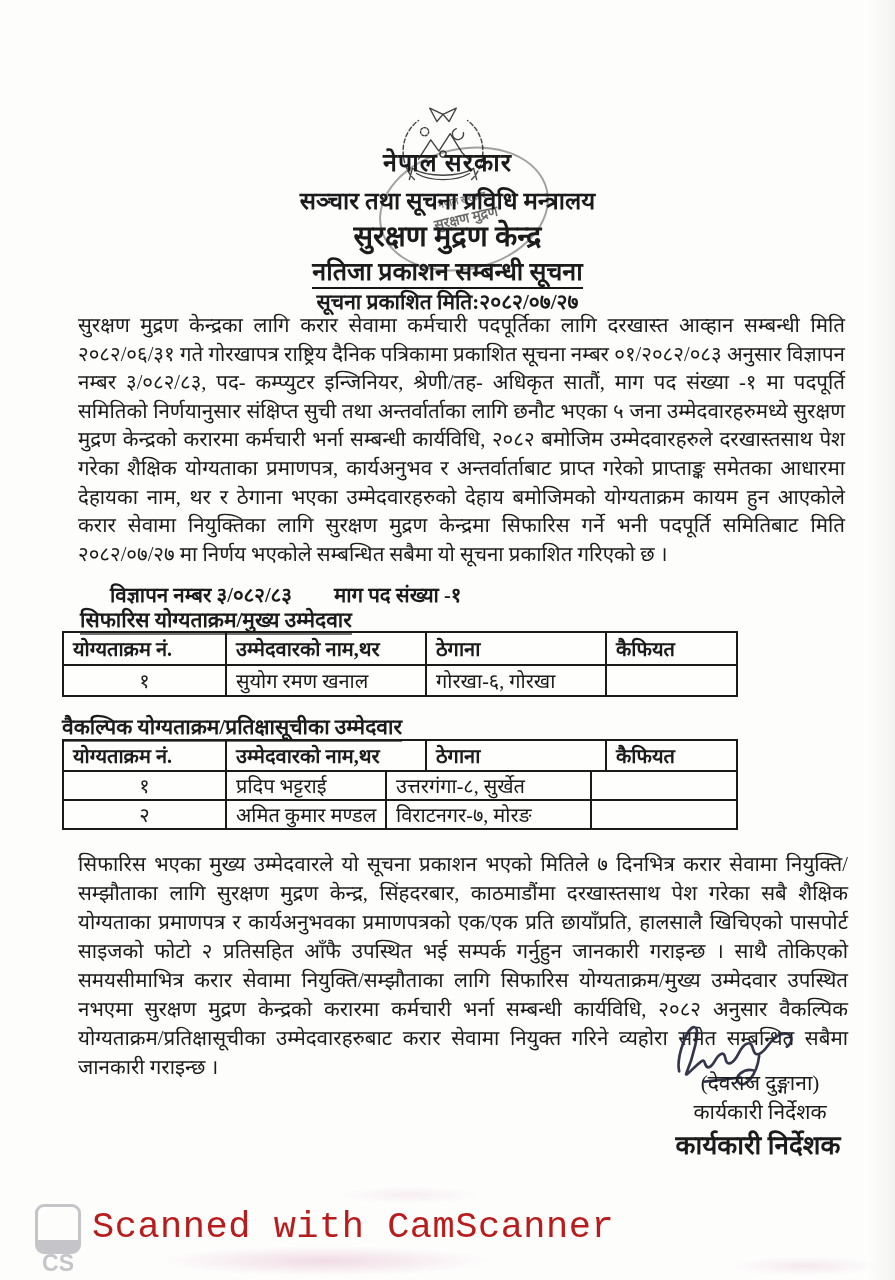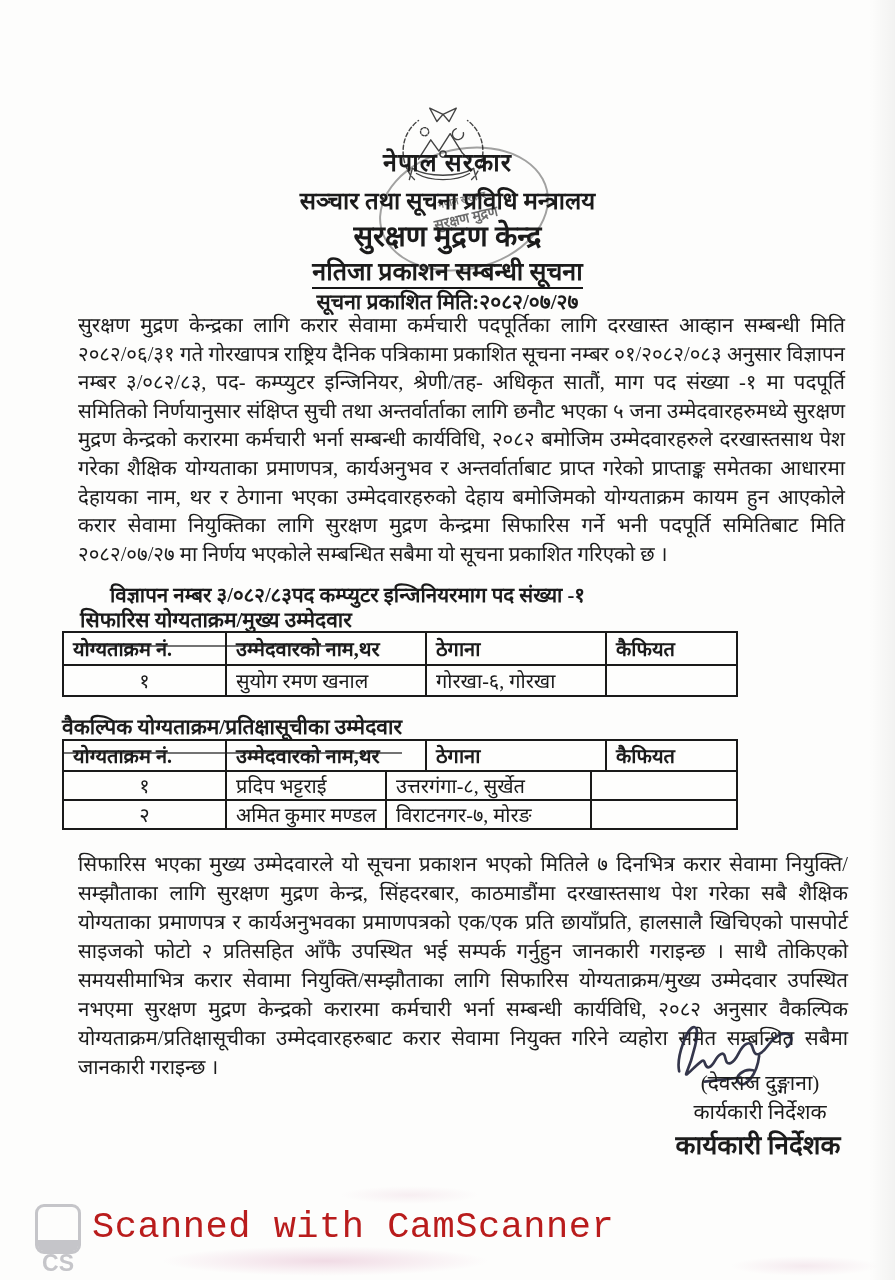--- a/index.html
+++ b/index.html
@@ -24,24 +24,24 @@
     border-radius:50%;transform:rotate(-13deg);opacity:.75;
     display:flex;flex-direction:column;align-items:center;justify-content:center;gap:2px;
   }
   .stamp .s1{font-size:10px;font-weight:bold;color:rgba(25,25,25,.8);}
   .stamp .s2{font-size:14px;font-weight:bold;color:rgba(25,25,25,.85);}
   
   .para{left:78px;font-size:20.5px;line-height:28.6px;text-align:justify;}
   .p1{top:311px;width:767px;}
   .p2{top:850px;width:770px;line-height:29px;}
   
-  .advert{left:110px;top:580px;display:flex;font-size:20.5px;font-weight:600;}
+  .advert{left:110px;top:580px;display:flex;gap:42px;font-size:20.5px;font-weight:600;}
   
   .tbl-label{font-size:21px;font-weight:bold;}
-  .tbl-label span{border-bottom:2px solid #171717;padding-bottom:13px;}
+  .tbl-label span{border-bottom:2px solid #171717;padding-bottom:1px;}
   .l1{left:80px;top:605px;}
   .l2{left:62px;top:712px;}
   
   .tbl{left:62px;width:676px;border:2.5px solid #1a1a1a;box-sizing:border-box;background:rgba(255,255,255,.4);}
   .t1{top:631px;}
   .t2{top:739px;}
   .trow{display:flex;height:31px;box-sizing:border-box;}
   .trow + .trow{border-top:2px solid #1a1a1a;}
   .t2 .trow{height:29px;}
   .tc{box-sizing:border-box;border-right:2px solid #1a1a1a;padding:1px 9px;
@@ -107,21 +107,20 @@
   <div class="abs center-line h-office">सुरक्षण मुद्रण केन्द्र</div>
   <div class="abs center-line h-notice">
     <span>नतिजा प्रकाशन सम्बन्धी सूचना</span>
   </div>
   <div class="abs center-line h-date">सूचना प्रकाशित मिति:२०८२/०७/२७</div>
 
   <div class="abs para p1">सुरक्षण मुद्रण केन्द्रका लागि करार सेवामा कर्मचारी पदपूर्तिका लागि दरखास्त आव्हान सम्बन्धी मिति २०८२/०६/३१ गते गोरखापत्र राष्ट्रिय दैनिक पत्रिकामा प्रकाशित सूचना नम्बर ०१/२०८२/०८३ अनुसार विज्ञापन नम्बर ३/०८२/८३, पद- कम्प्युटर इन्जिनियर, श्रेणी/तह- अधिकृत सातौं, माग पद संख्या -१ मा पदपूर्ति समितिको निर्णयानुसार संक्षिप्त सुची तथा अन्तर्वार्ताका लागि छनौट भएका ५ जना उम्मेदवारहरुमध्ये सुरक्षण मुद्रण केन्द्रको करारमा कर्मचारी भर्ना सम्बन्धी कार्यविधि, २०८२ बमोजिम उम्मेदवारहरुले दरखास्तसाथ पेश गरेका शैक्षिक योग्यताका प्रमाणपत्र, कार्यअनुभव र अन्तर्वार्ताबाट प्राप्त गरेको प्राप्ताङ्क समेतका आधारमा देहायका नाम, थर र ठेगाना भएका उम्मेदवारहरुको देहाय बमोजिमको योग्यताक्रम कायम हुन आएकोले करार सेवामा नियुक्तिका लागि सुरक्षण मुद्रण केन्द्रमा सिफारिस गर्ने भनी पदपूर्ति समितिबाट मिति २०८२/०७/२७ मा निर्णय भएकोले सम्बन्धित सबैमा यो सूचना प्रकाशित गरिएको छ ।</div>
 
   <div class="abs advert">
     <span>विज्ञापन नम्बर ३/०८२/८३</span>
-    <span>पद कम्प्युटर इन्जिनियर</span>
     <span>माग पद संख्या -१</span>
   </div>
 
   <div class="abs tbl-label l1">
     <span>सिफारिस योग्यताक्रम/मुख्य उम्मेदवार</span>
   </div>
   <div class="abs tbl t1">
     <div class="trow thead">
       <div class="tc c1">योग्यताक्रम नं.</div>
       <div class="tc c2">उम्मेदवारको नाम,थर</div>

